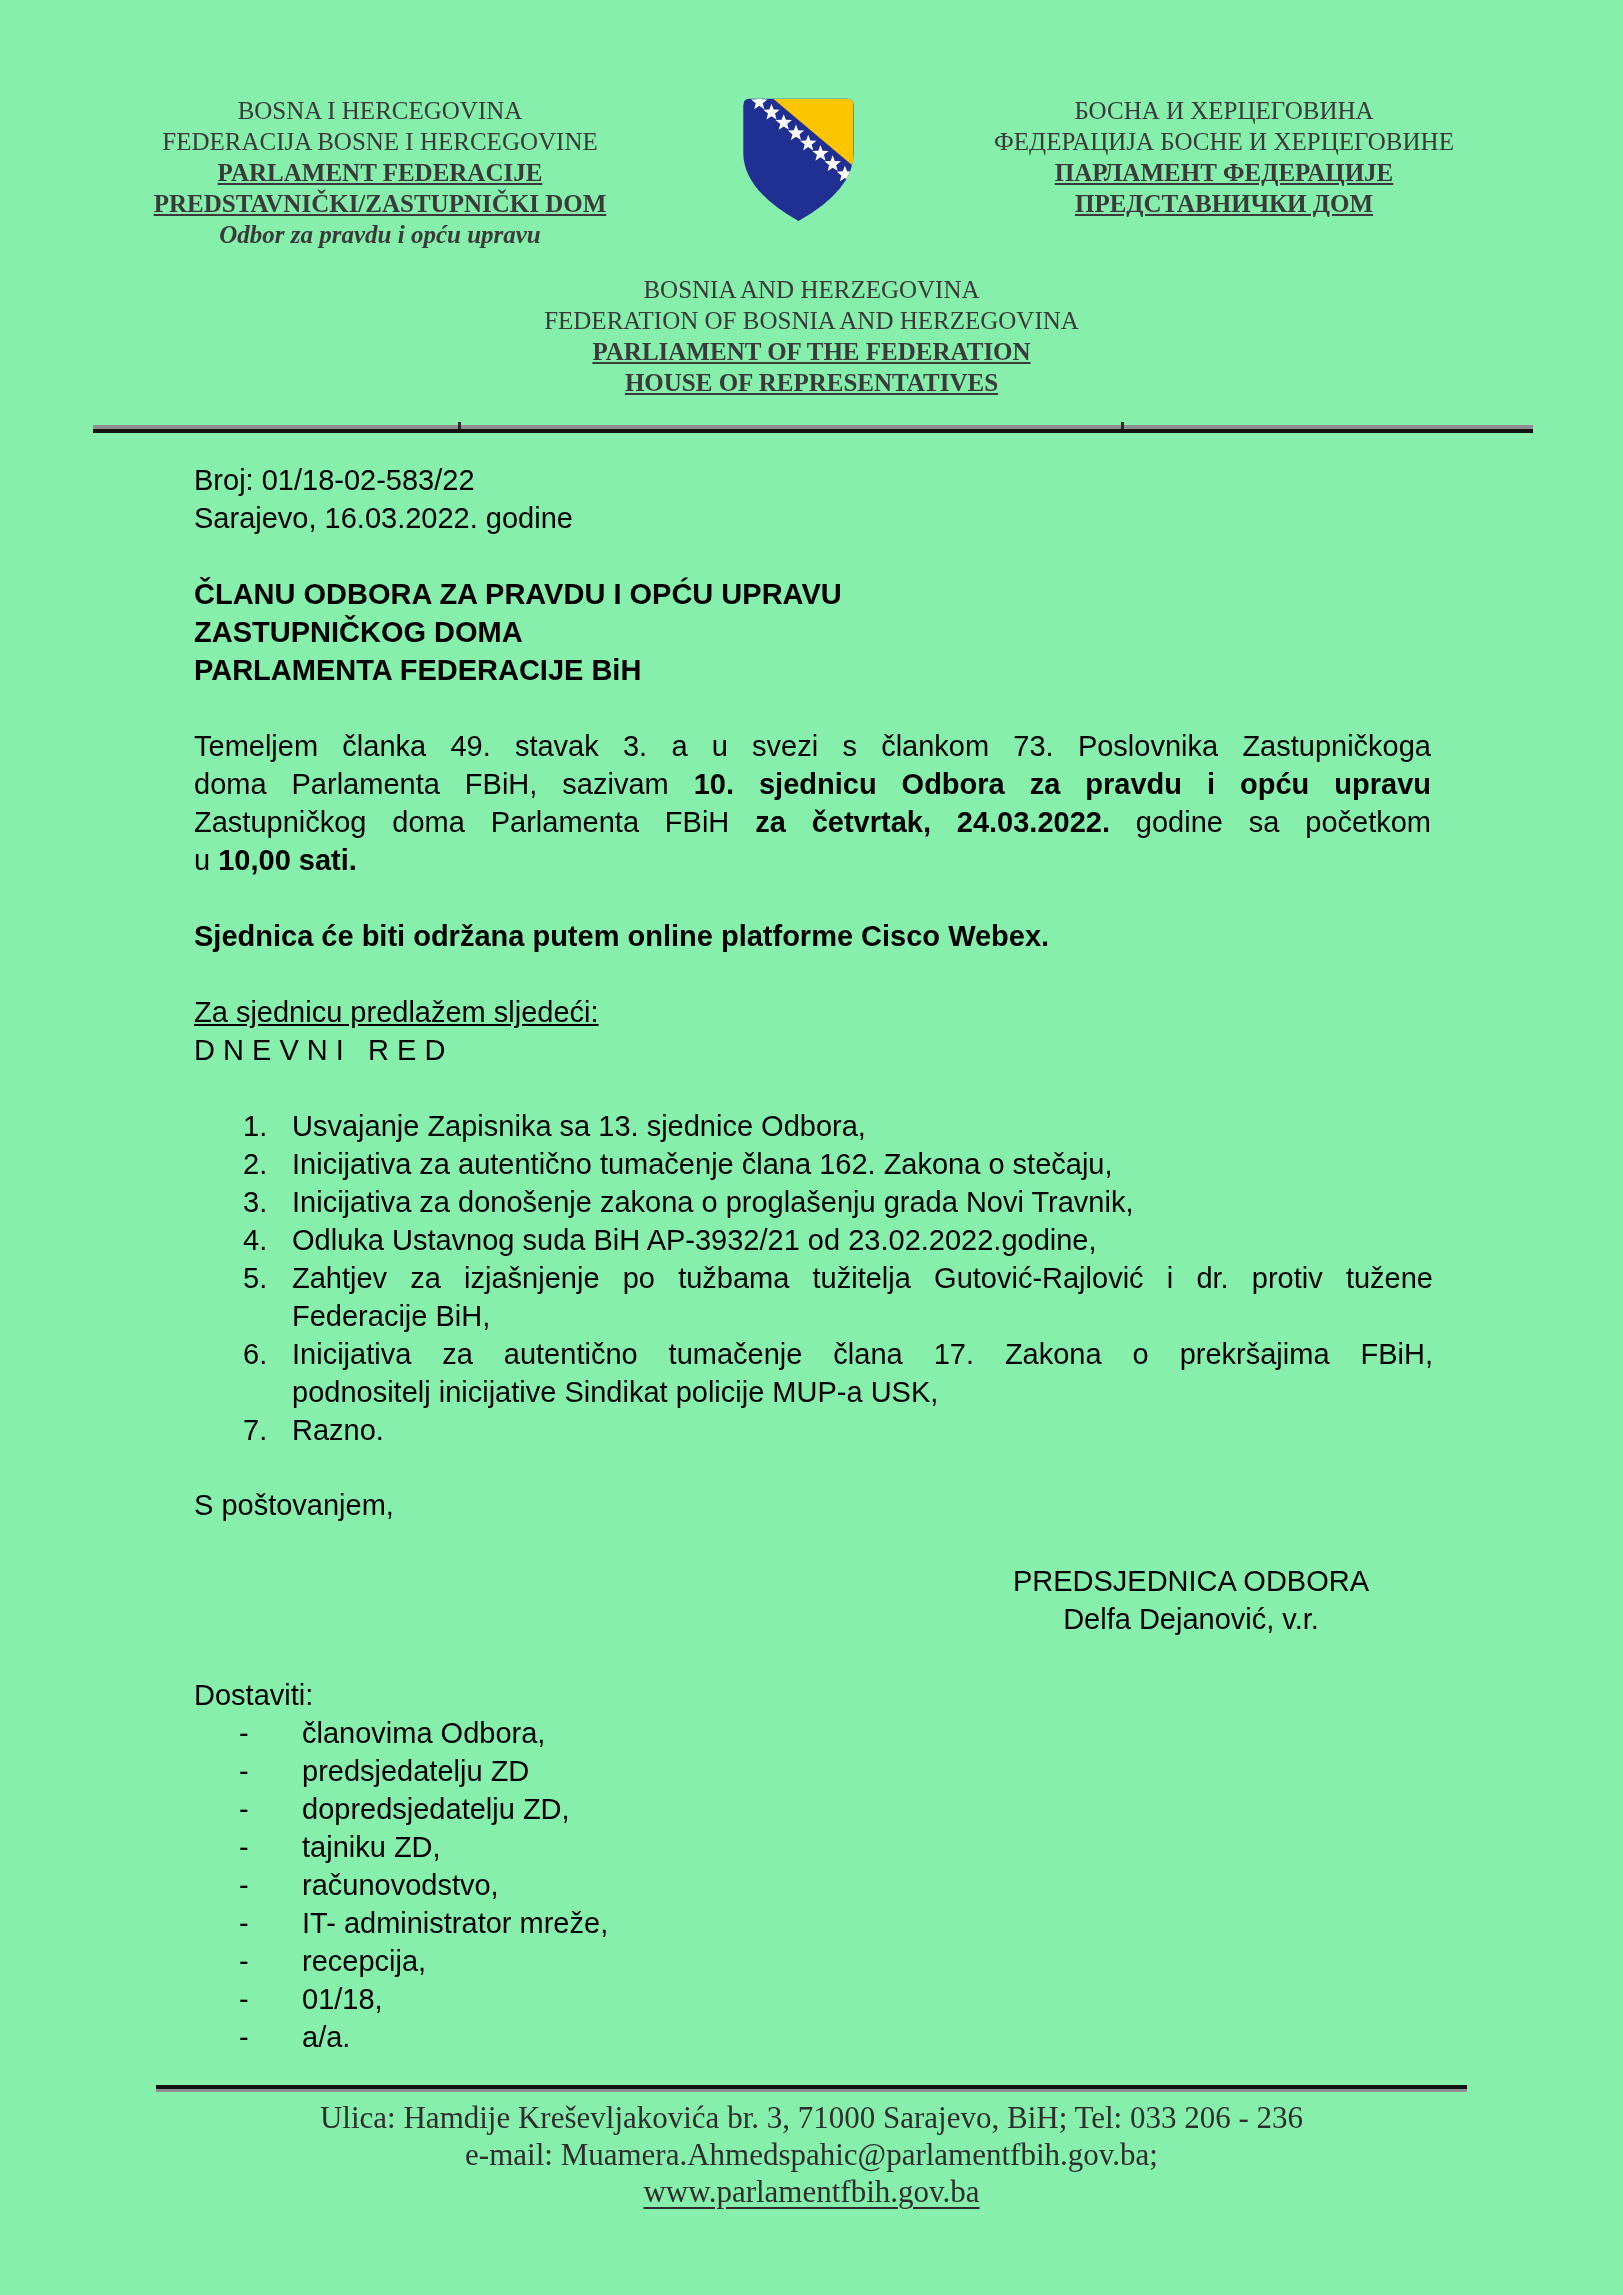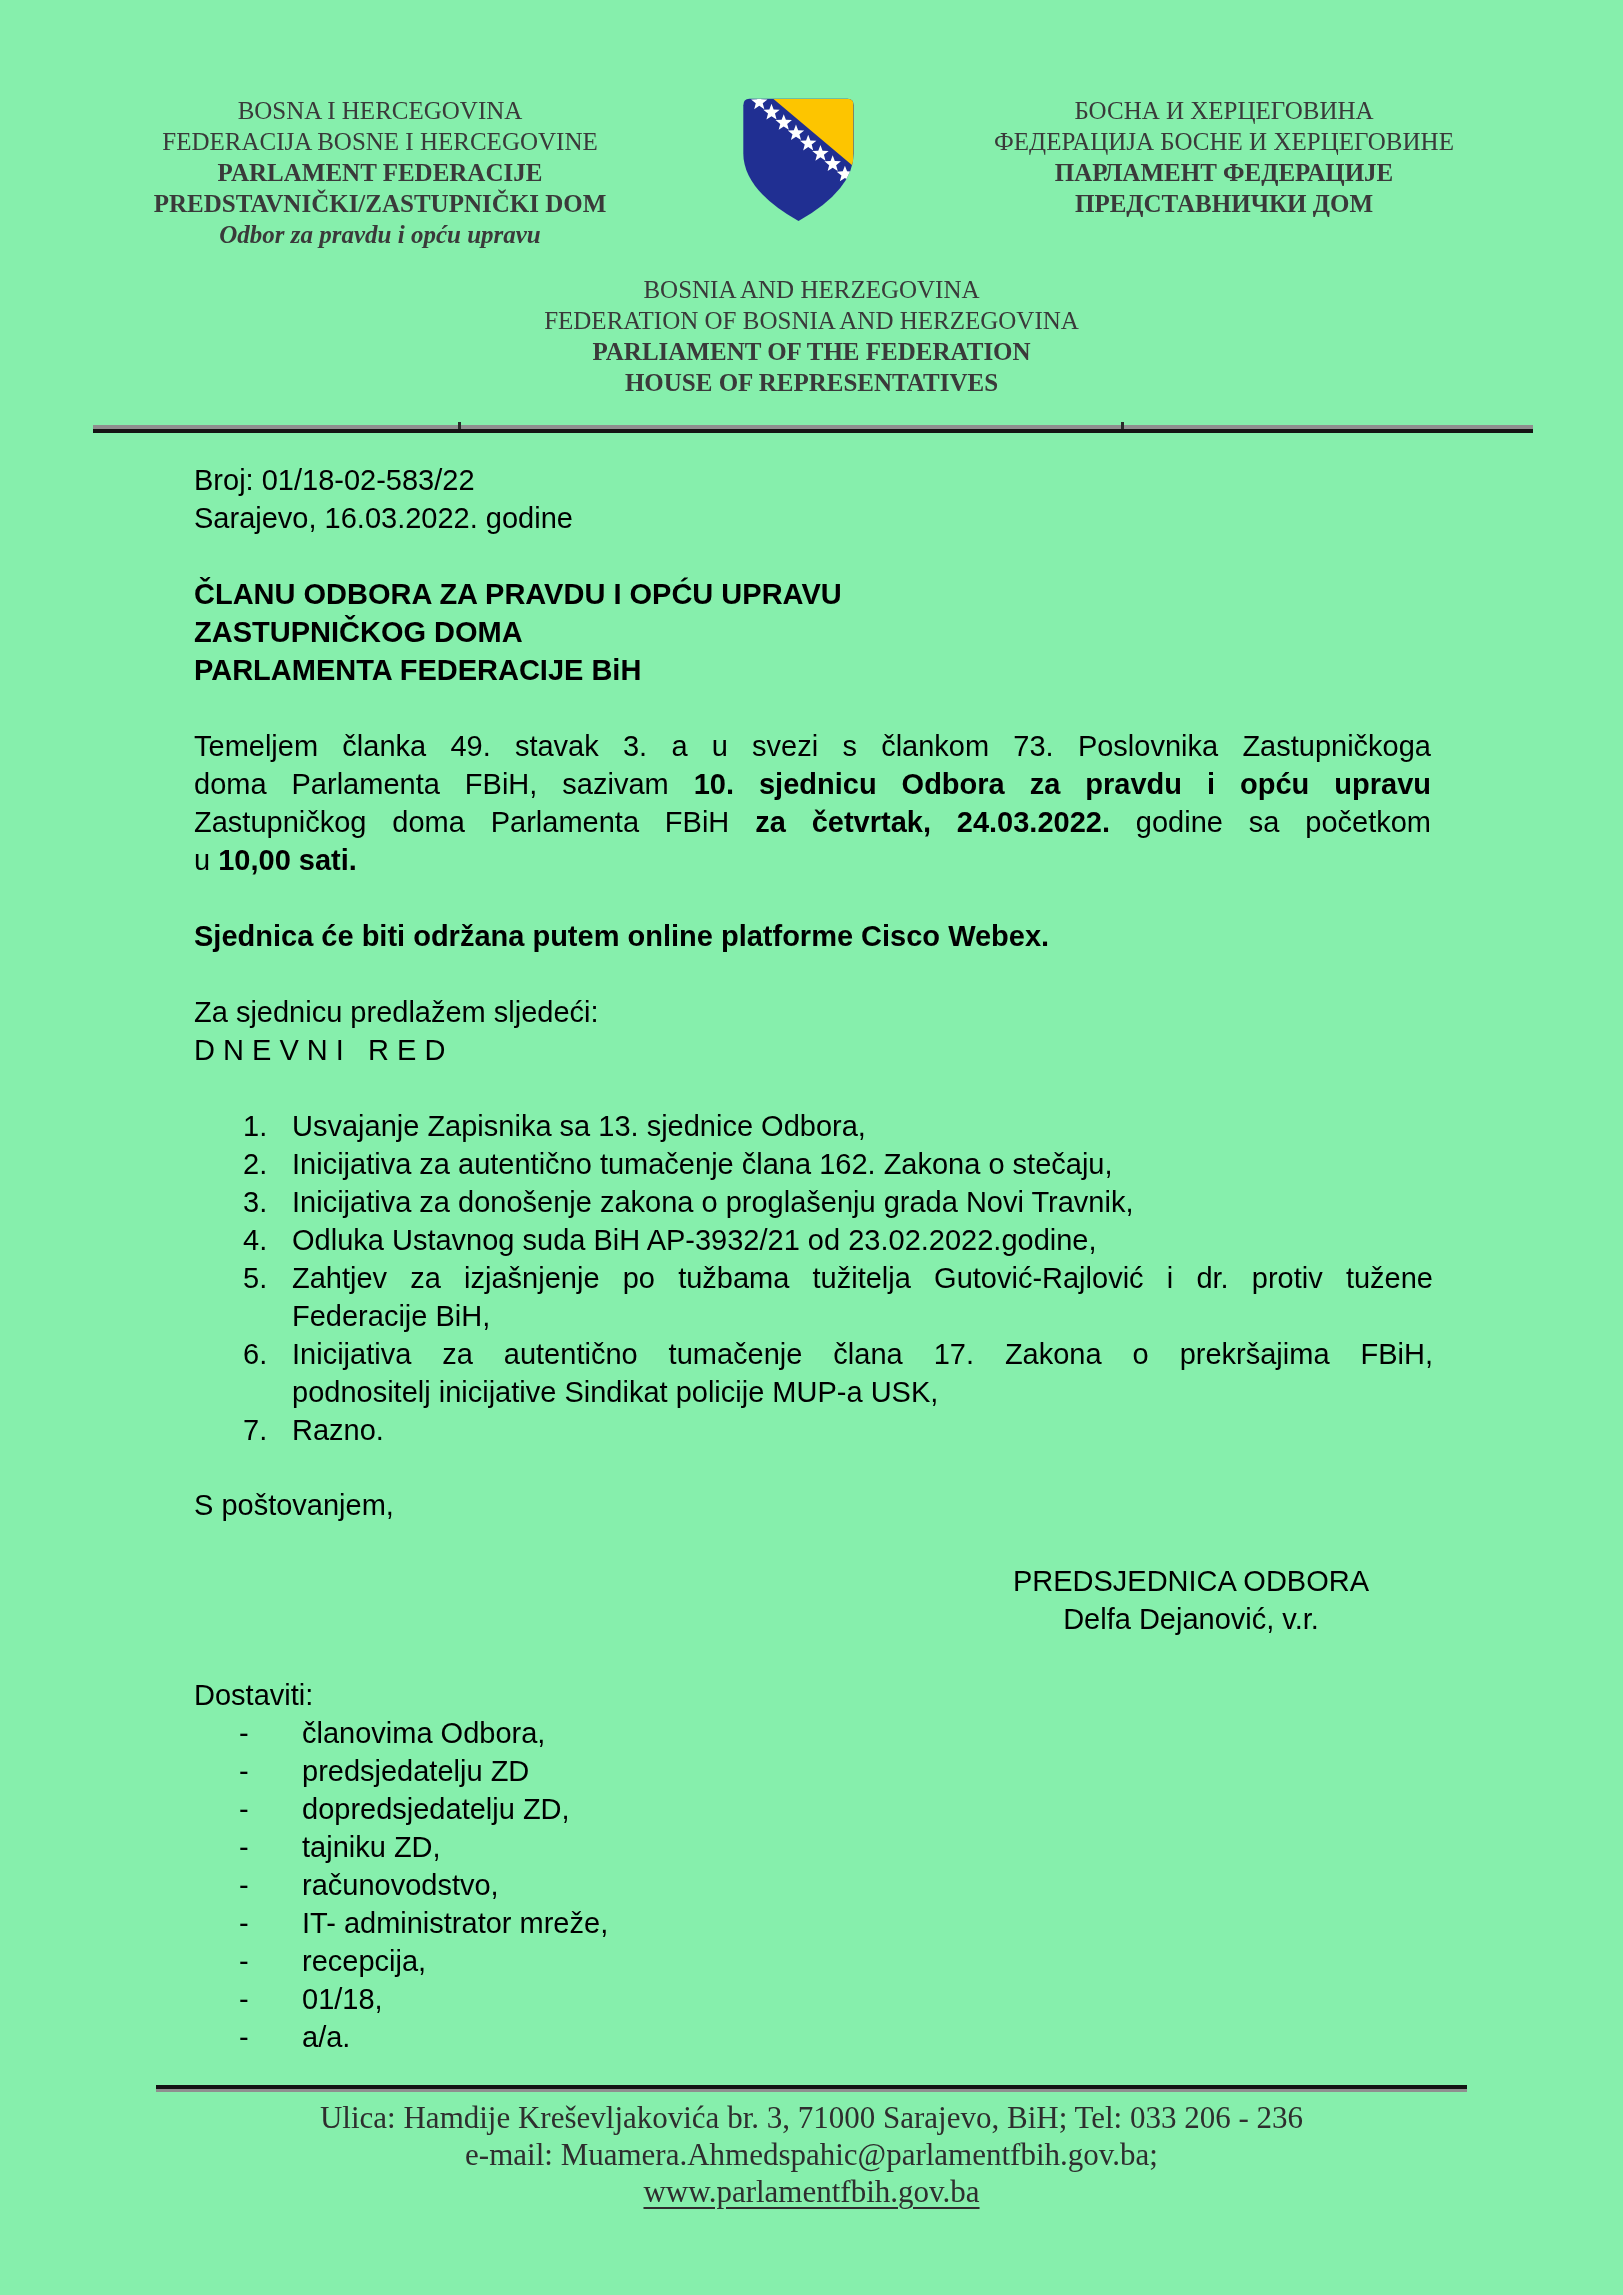--- a/index.html
+++ b/index.html
@@ -10,41 +10,41 @@
   }
   
   .hdr-block {
     position:absolute; text-align:center;
     font-family:"Liberation Serif", serif; font-size:25px; line-height:31px; color:#3a3a3a;
   }
   .hdr-left  { left:92px;  top:95px; width:576px; }
   .hdr-right { left:936px; top:95px; width:576px; }
   .hdr-center{ left:0; top:274px; width:1623px; }
   .hline { display:block; }
-  .hb { font-weight:bold; }
+  .hb { font-weight:bold;text-decoration:underline; }
   .hi { font-weight:bold; font-style:italic; }
   .emblem { position:absolute; left:732px; top:92px; width:133px; height:133px; }
   
   .rule-top { position:absolute; left:93px; top:425px; width:1440px; }
   .rule-top .gray  { height:3.9px; background:#8f8f8f; }
   .rule-top .black { height:4.6px; background:#141414; }
   .rule-top .tick { position:absolute; top:-3.3px; width:3.3px; height:7.2px; background:#2a2a2a; }
   .tick.t1 { left:365px; } .tick.t2 { left:1028px; }
   .rule-bottom { position:absolute; left:156px; top:2085px; width:1311px; }
   .rule-bottom .black { height:3.9px; background:#141414; }
   .rule-bottom .gray  { height:3.3px; background:#8f8f8f; }
   
   .abs { position:absolute; }
   .meta        { left:194px; top:461px; }
   .recipient   { left:194px; top:575px; font-weight:bold; }
   .intro       { left:194px; top:727px; width:1237px; }
   .jline { display:block; text-align:justify; text-align-last:justify; text-justify:inter-word; }
   .line  { display:block; }
   .webex       { left:194px; top:917px; font-weight:bold; }
-  .proposal    { left:194px; top:993px; }
+  .proposal    { left:194px; top:993px;text-decoration:underline; }
   .agenda-title{ left:194px; top:1031px; width:1237px; text-align:left; white-space:pre; }
   .agenda      { left:194px; top:1107px; width:1239px; }
   .aitem { position:relative; padding-left:98px; }
   .anum  { position:absolute; left:49px; top:0; }
   .closing     { left:194px; top:1486px; }
   .signature   { left:975px; top:1562px; width:432px; text-align:center; }
   .distribution{ left:194px; top:1676px; }
   .ditem { position:relative; padding-left:108px; }
   .ddash { position:absolute; left:45px; top:0; }
   

